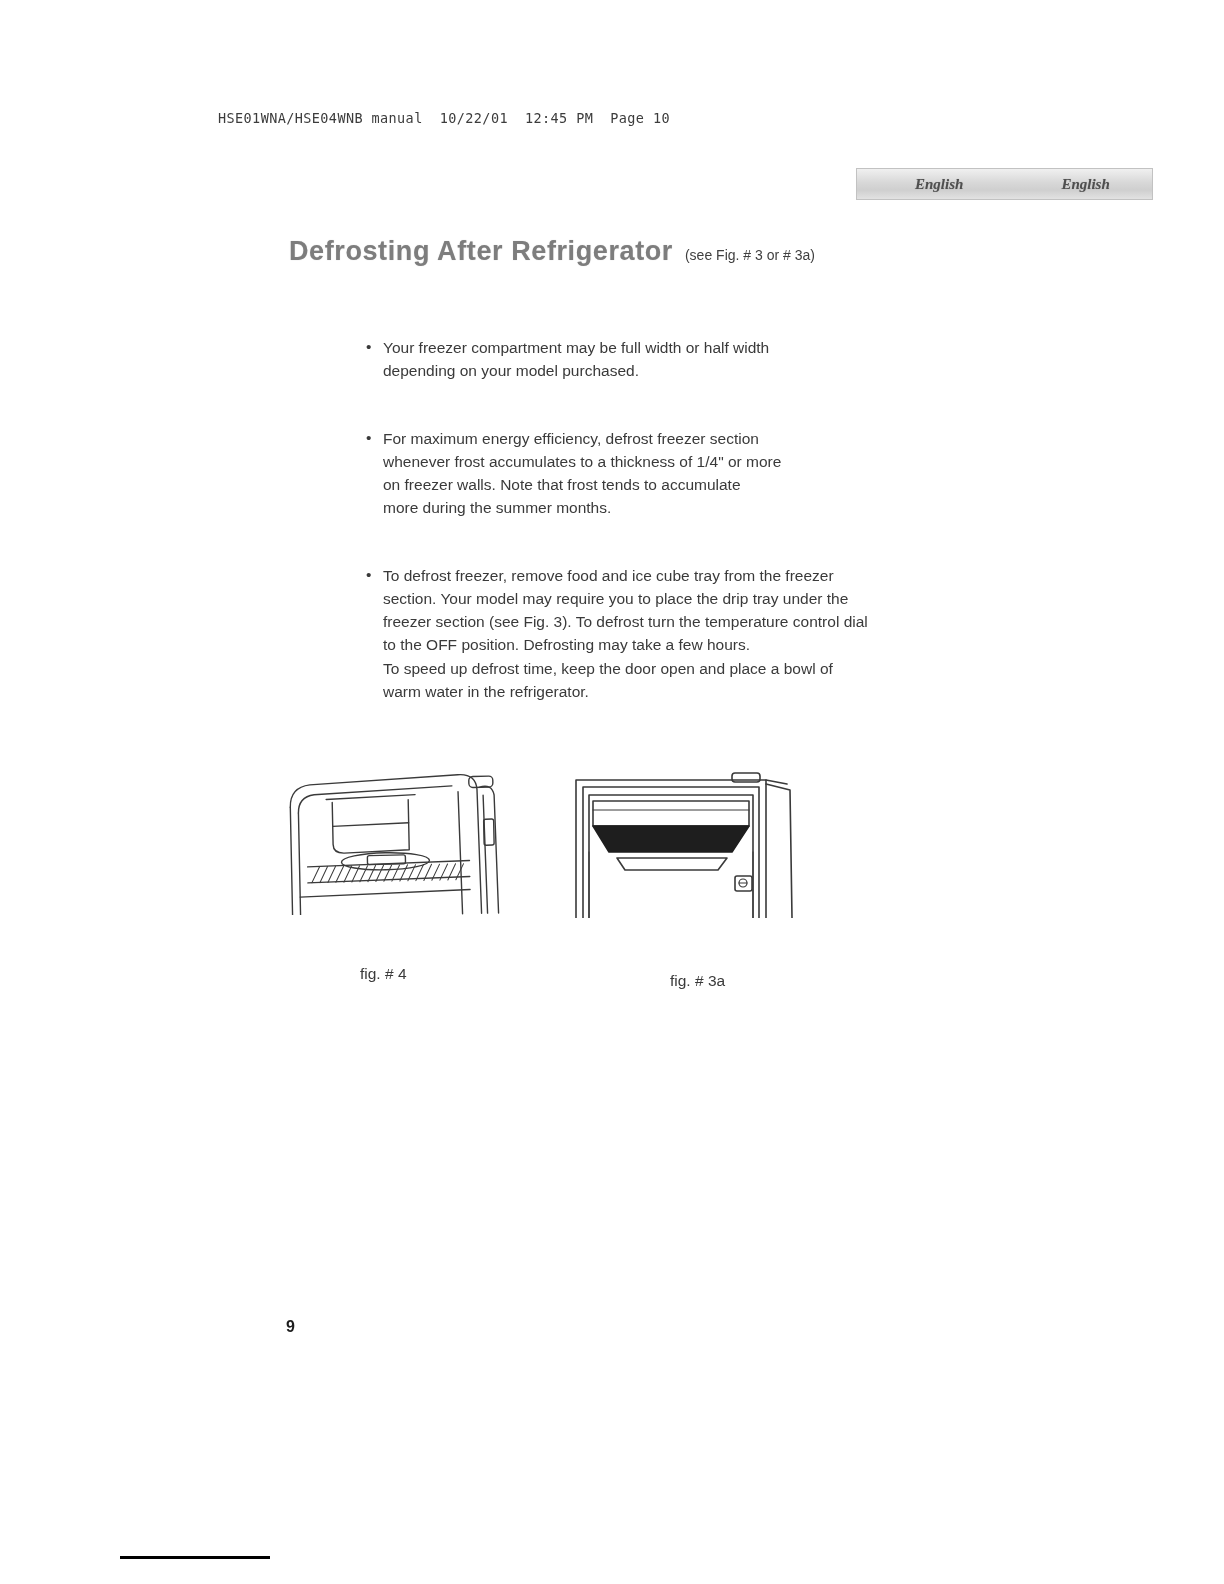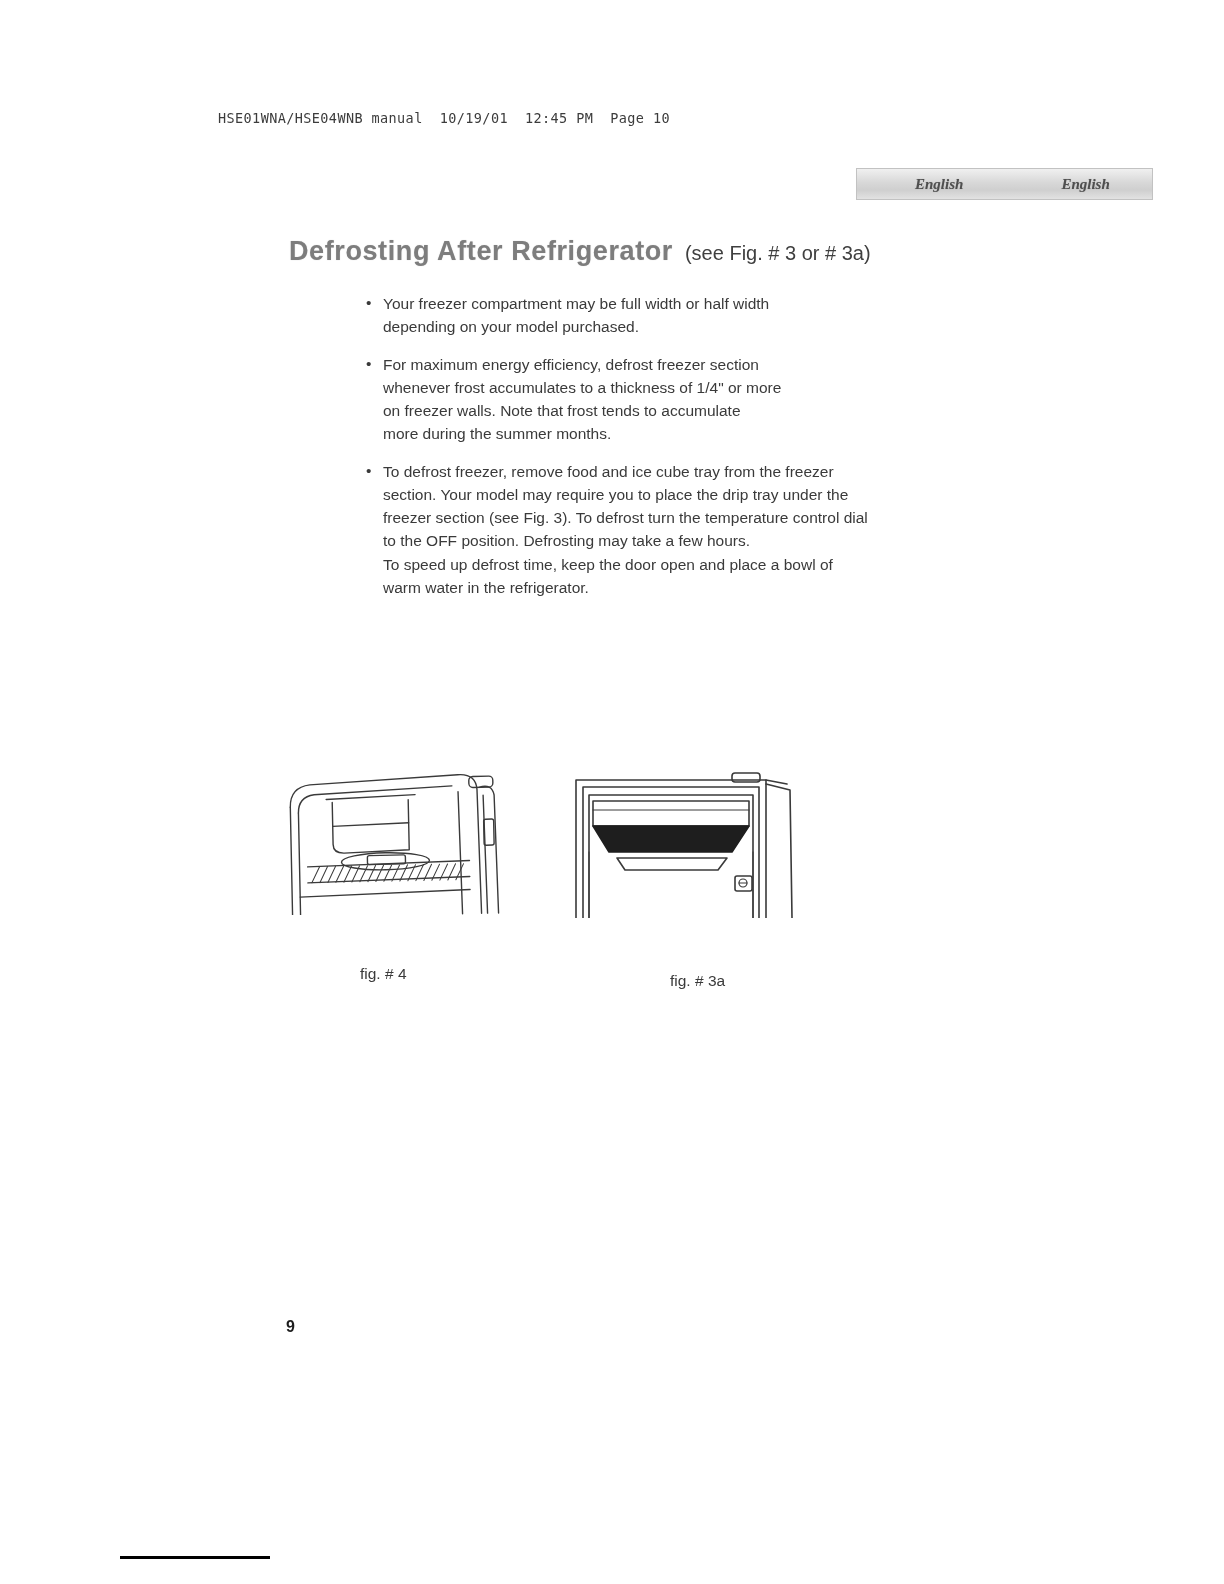--- a/index.html
+++ b/index.html
@@ -30,28 +30,28 @@
     text-shadow:0 0 1px rgba(80,80,80,0.35);
     text-align:center;
   }
   .lang-left  { margin-left:58px; }
   .lang-right { margin-left:98px; }
   .title-row { position:absolute; left:289px; top:236px; white-space:nowrap; }
   .doc-title {
     font-size:27px; font-weight:bold; color:#7d7d7d; letter-spacing:0.6px;
     text-shadow:0 0 1px rgba(120,120,120,0.4);
   }
-  .title-suffix { font-size:20px; color:#3f3f3f; margin-left:12px; }
+  .title-suffix { font-size:14px; color:#3f3f3f; margin-left:12px; }
   .bullets {
     position:absolute; left:366px; top:292px; width:590px;
     list-style:none;
   }
   .bullets li {
     position:relative; padding-left:17px; margin-bottom:14px;
-    font-size:15.5px; line-height:1.5; color:#3a3a3a;
+    font-size:15.5px; line-height:1.5; color:#3a3a3a;margin-top:44px;
   }
   .bullets li::before { content:"\2022"; position:absolute; left:0; top:-1px; }
   .btext { white-space:pre-line; }
   .fig { position:absolute; }
   .fig-3  { left:283px; top:763px; }
   .fig-3a { left:566px; top:770px; }
   .fig svg { display:block; stroke:#3a3a3a; }
   .caption { position:absolute; font-size:15.5px; color:#3a3a3a; }
   .caption-3  { left:360px; top:965px; }
   .caption-3a { left:670px; top:972px; }
@@ -62,21 +62,21 @@
   .bottom-rule {
     position:absolute; left:120px; top:1556px; width:150px; height:3px;
     background:#000;
   }
 </style>
 </head>
 <body>
 
 <div class="page">
 
-  <div class="print-header">HSE01WNA/HSE04WNB manual  10/19/01  12:45 PM  Page 10</div>
+  <div class="print-header">HSE01WNA/HSE04WNB manual  10/22/01  12:45 PM  Page 10</div>
 
   <div class="lang-banner">
     <span class="lang lang-left">English</span>
     <span class="lang lang-right">English</span>
   </div>
 
   <div class="title-row">
     <span class="doc-title">Defrosting After Refrigerator</span><span class="title-suffix">(see Fig. # 3 or # 3a)</span>
   </div>
 

